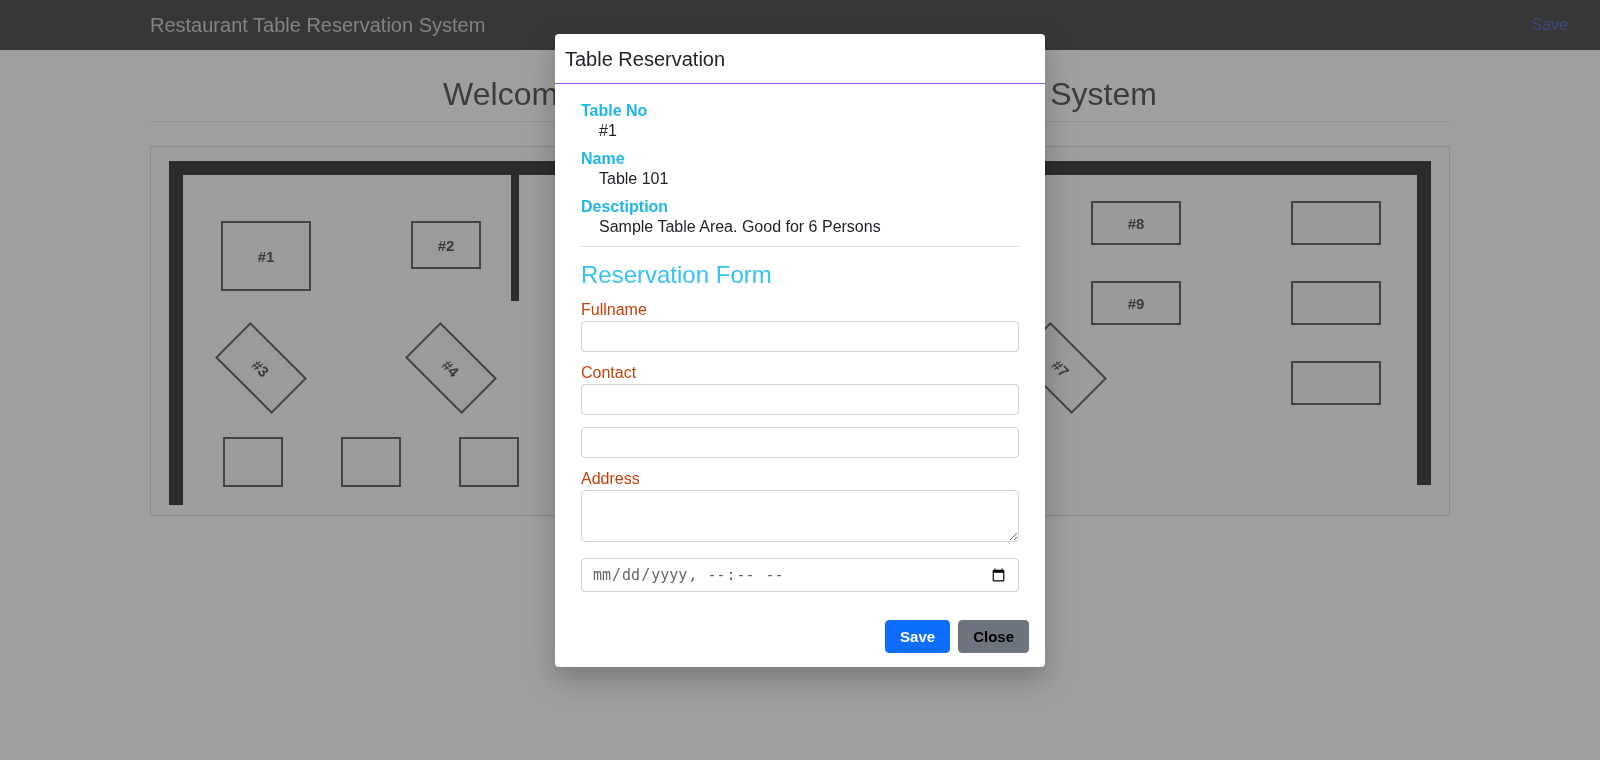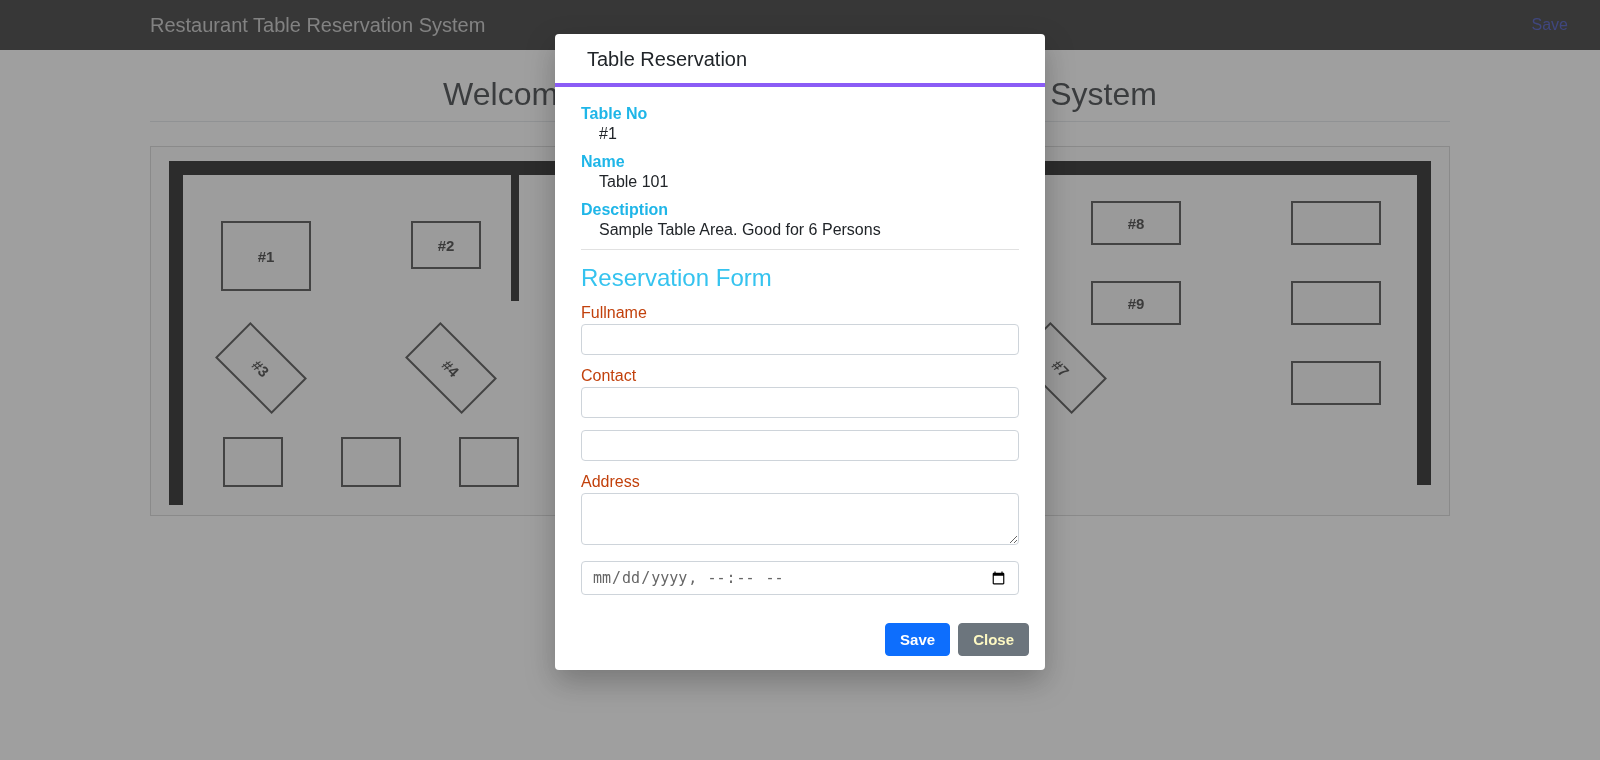--- a/index.html
+++ b/index.html
@@ -93,22 +93,22 @@
   transform: translateX(-50%);
   width: 490px;
   background: #fff;
   border-radius: 4px;
   box-shadow: 0 12px 30px rgba(0,0,0,0.25);
   z-index: 20;
   display: flex;
   flex-direction: column;
 }
 .modal-header {
-  padding: 14px 32px 12px;
-  border-bottom: 4px solid #8b5cf6;
+  padding: 14px 10px 12px;
+  border-bottom: 1px solid #8b5cf6;
   font-size: 20px;
   font-weight: 500;
   color: #212529;
 }
 .modal-body {
   padding: 14px 26px 4px;
   overflow-y: auto;
 }
 .info-label {
   color: #1fb6e8;
@@ -155,21 +155,21 @@
 }
 .btn {
   padding: 7px 14px;
   font-size: 15px;
   border-radius: 4px;
   border: 1px solid transparent;
   cursor: pointer;
   font-weight: bold;
 }
 .btn-primary { background:#0d6efd; color:#fff; border-color:#0d6efd; }
-.btn-secondary { background:#6c757d; color:#fef9c3; border-color:#6c757d; }
+.btn-secondary { background:#6c757d; color:#000000; border-color:#6c757d; }
 input[type="datetime-local"].form-control { color:#666; }
 </style>
 </head>
 <body>
 
 <div class="navbar">
   <div class="brand">Restaurant Table Reservation System</div>
   <a href="#" class="admin">Save</a>
 </div>
 

